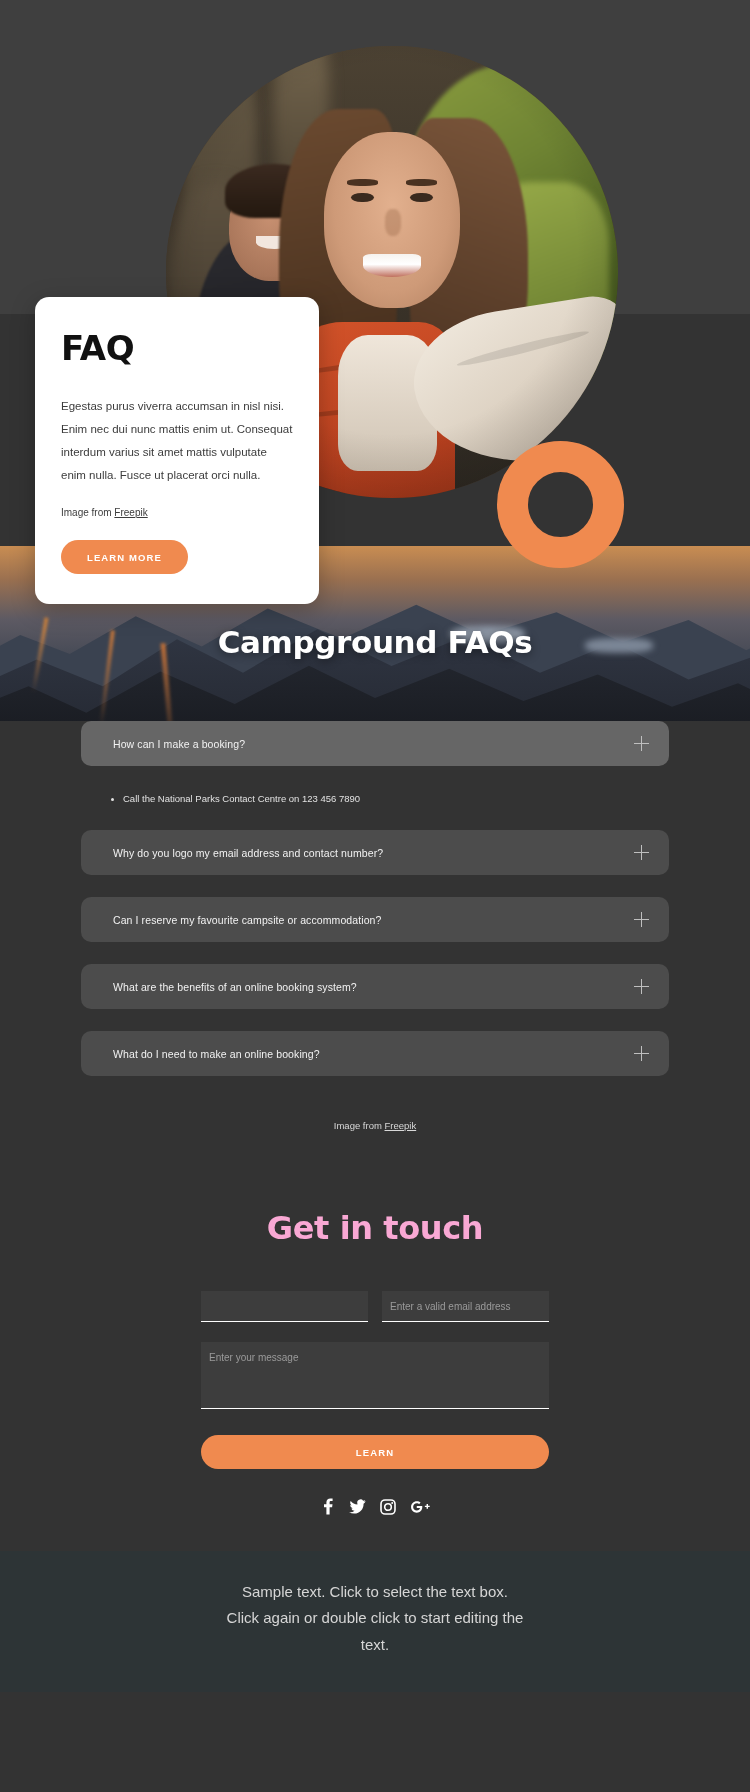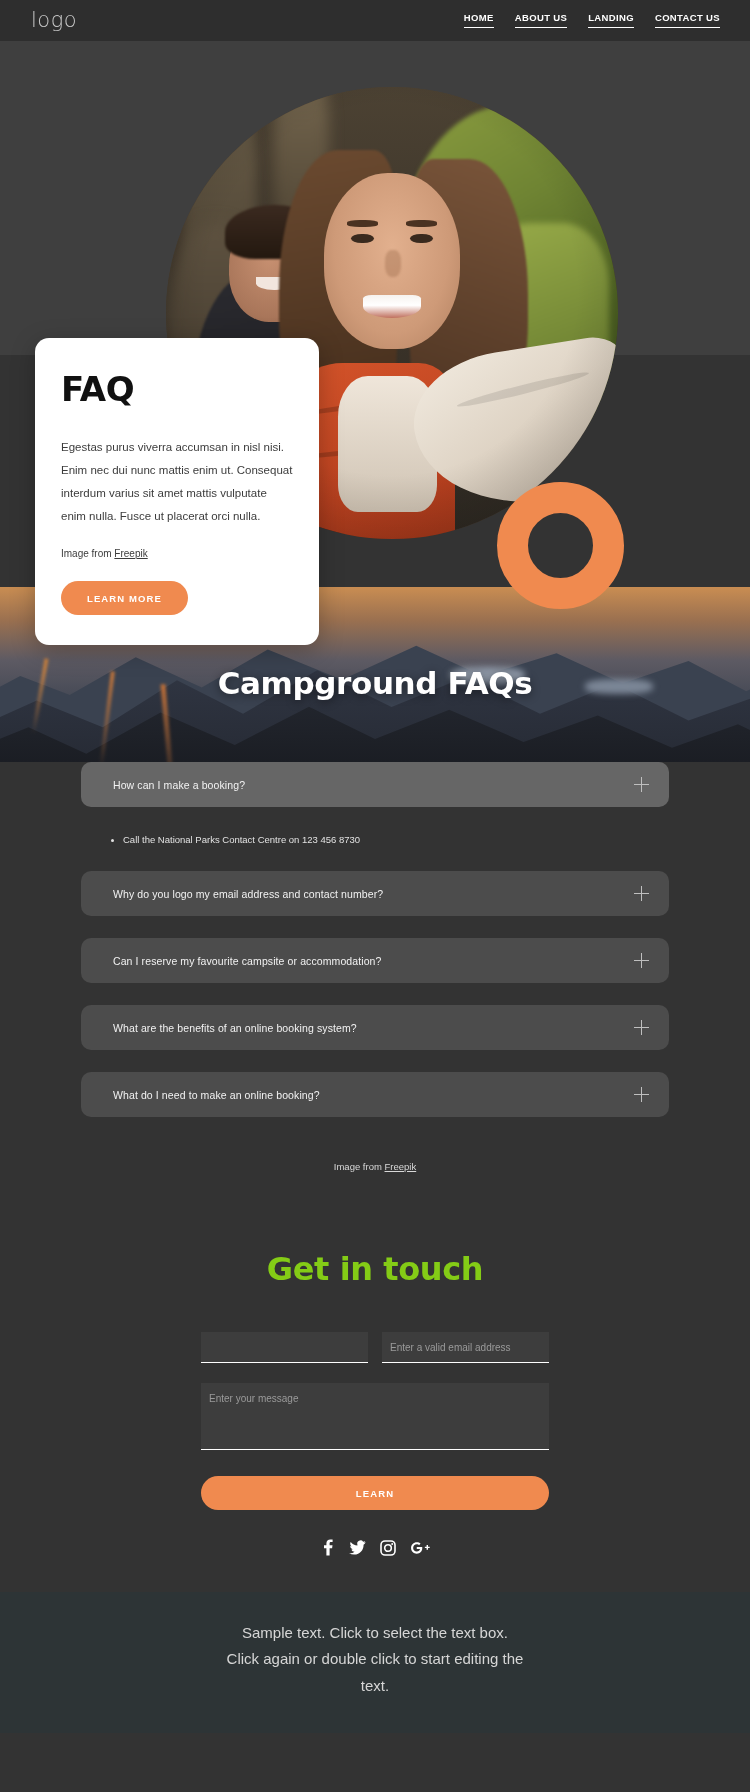--- a/index.html
+++ b/index.html
@@ -342,21 +342,21 @@
   
   .contact {
     background: #333333;
     padding: 78px 0 0 0;
     text-align: center;
   }
   .contact h2 {
     font-family: "DejaVu Sans", sans-serif;
     font-size: 32px;
     font-weight: bold;
-    color: #84cc16;
+    color: #f9a8d4;
     letter-spacing: -0.4px;
     margin-bottom: 44px;
   }
   .form { width: 348px; margin: 0 auto; }
   .row { display: flex; gap: 14px; margin-bottom: 20px; }
   .field {
     flex: 1;
     background: #3d3d3d;
     border: none;
     border-bottom: 1.5px solid #ffffff;
@@ -404,29 +404,20 @@
     line-height: 1.75;
     max-width: 300px;
     margin: 0 auto;
   }
 </style>
 </head>
 <body>
 
 <div class="page">
 
-  <div class="header">
-    <div class="logo">logo</div>
-    <nav class="nav">
-      <a class="nav-link" href="#">HOME</a>
-      <a class="nav-link" href="#">ABOUT US</a>
-      <a class="nav-link" href="#">LANDING</a>
-      <a class="nav-link" href="#">CONTACT US</a>
-    </nav>
-  </div>
 
   <div class="hero">
     <div class="hero-top-bg"></div>
     <div class="hero-bottom-bg"></div>
 
     <div class="hero-circle">
       <div class="photo">
         <div class="bg-forest"></div>
         <div class="tree-a"></div>
           <div class="tree-b"></div>
@@ -483,21 +474,21 @@
 
   <div class="faq-section">
     <div class="acc-wrap">
 
       <div class="acc-item">
         <span class="acc-q">How can I make a booking?</span>
         <span class="plus"></span>
       </div>
       <div class="acc-body">
         <ul>
-          <li>Call the National Parks Contact Centre on 123 456 8730</li>
+          <li>Call the National Parks Contact Centre on 123 456 7890</li>
         </ul>
       </div>
 
       <div class="acc-item dim">
         <span class="acc-q">Why do you logo my email address and contact number?</span>
         <span class="plus"></span>
       </div>
       <div class="acc-gap"></div>
 
       <div class="acc-item dim">

